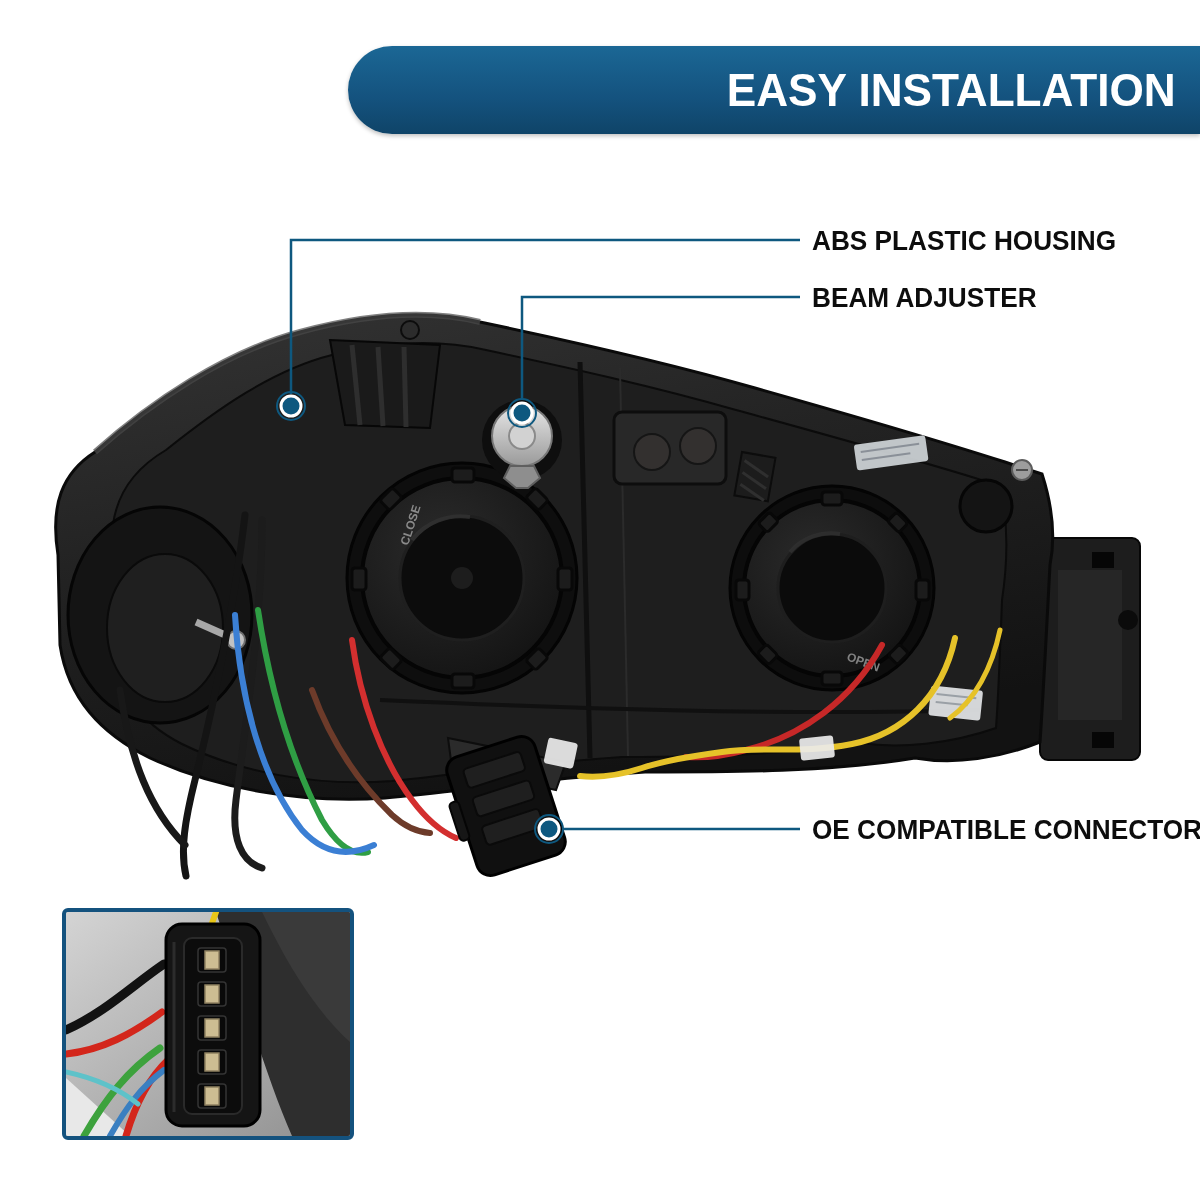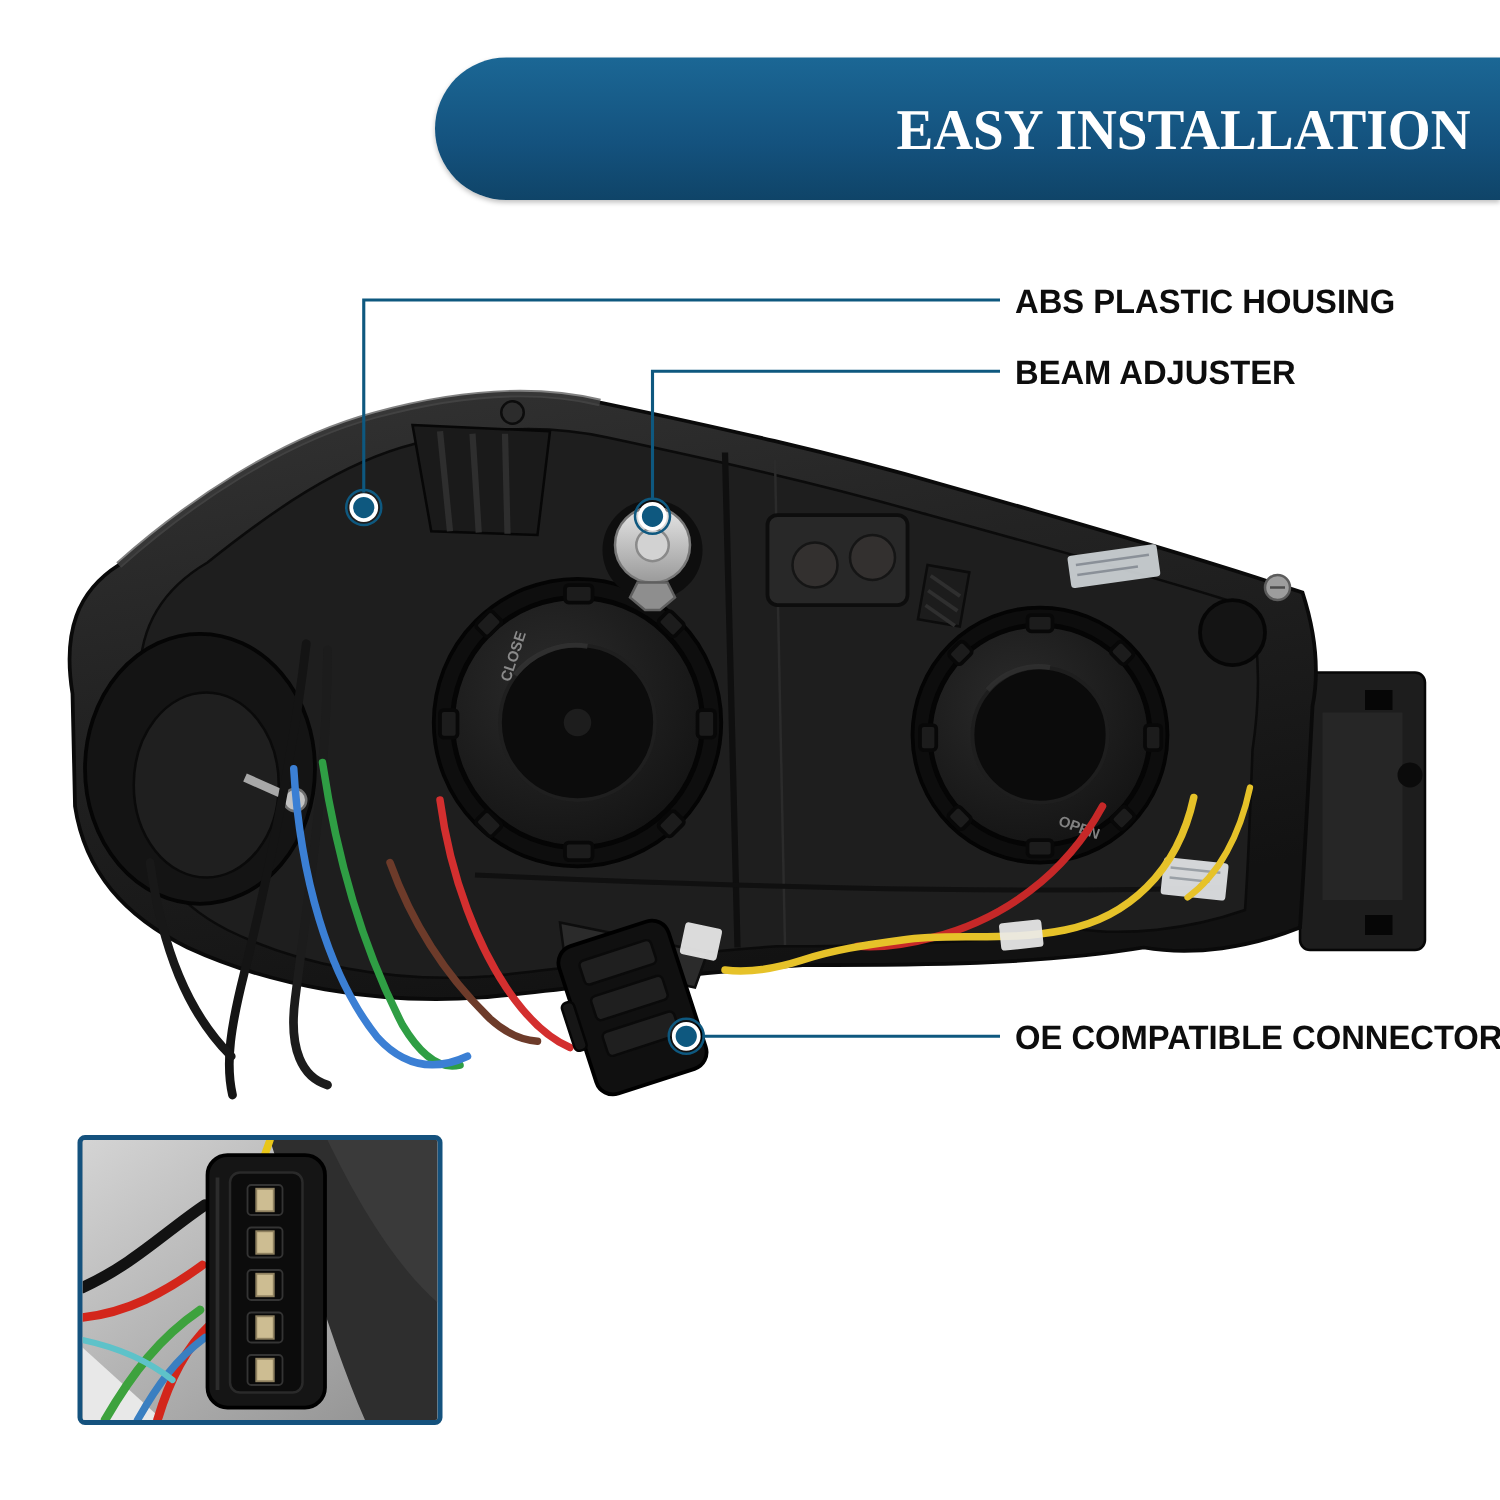--- a/index.html
+++ b/index.html
@@ -5,27 +5,26 @@
   html,body{margin:0;padding:0;}
   body{
     width:1200px;height:1200px;position:relative;background:#ffffff;
     font-family:"Liberation Sans", sans-serif;overflow:hidden;
   }
   .stage{position:absolute;inset:0;}
   svg{display:block;}
 
   
   .banner{
-    position:absolute;top:46px;left:348px;right:0;height:114px;
+    position:absolute;top:46px;left:348px;right:0;height:88px;
     background:linear-gradient(180deg,#1b6795 0%,#14527e 60%,#0f4468 100%);
     border-radius:60px 0 0 60px;
     display:flex;align-items:center;justify-content:flex-end;
     padding-right:24px;box-sizing:border-box;
     box-shadow:0 2px 4px rgba(0,0,0,0.25);
-    font-family:Liberation Serif, serif;
   }
   .banner-text{
     color:#ffffff;font-size:46px;font-weight:800;letter-spacing:0px;
     transform:scaleX(0.96);transform-origin:right center;white-space:nowrap;
   }
 
   
   .callout-label{
     position:absolute;font-size:27px;font-weight:800;color:#0d0d0d;
     white-space:nowrap;letter-spacing:0px;transform:scaleX(0.97);

